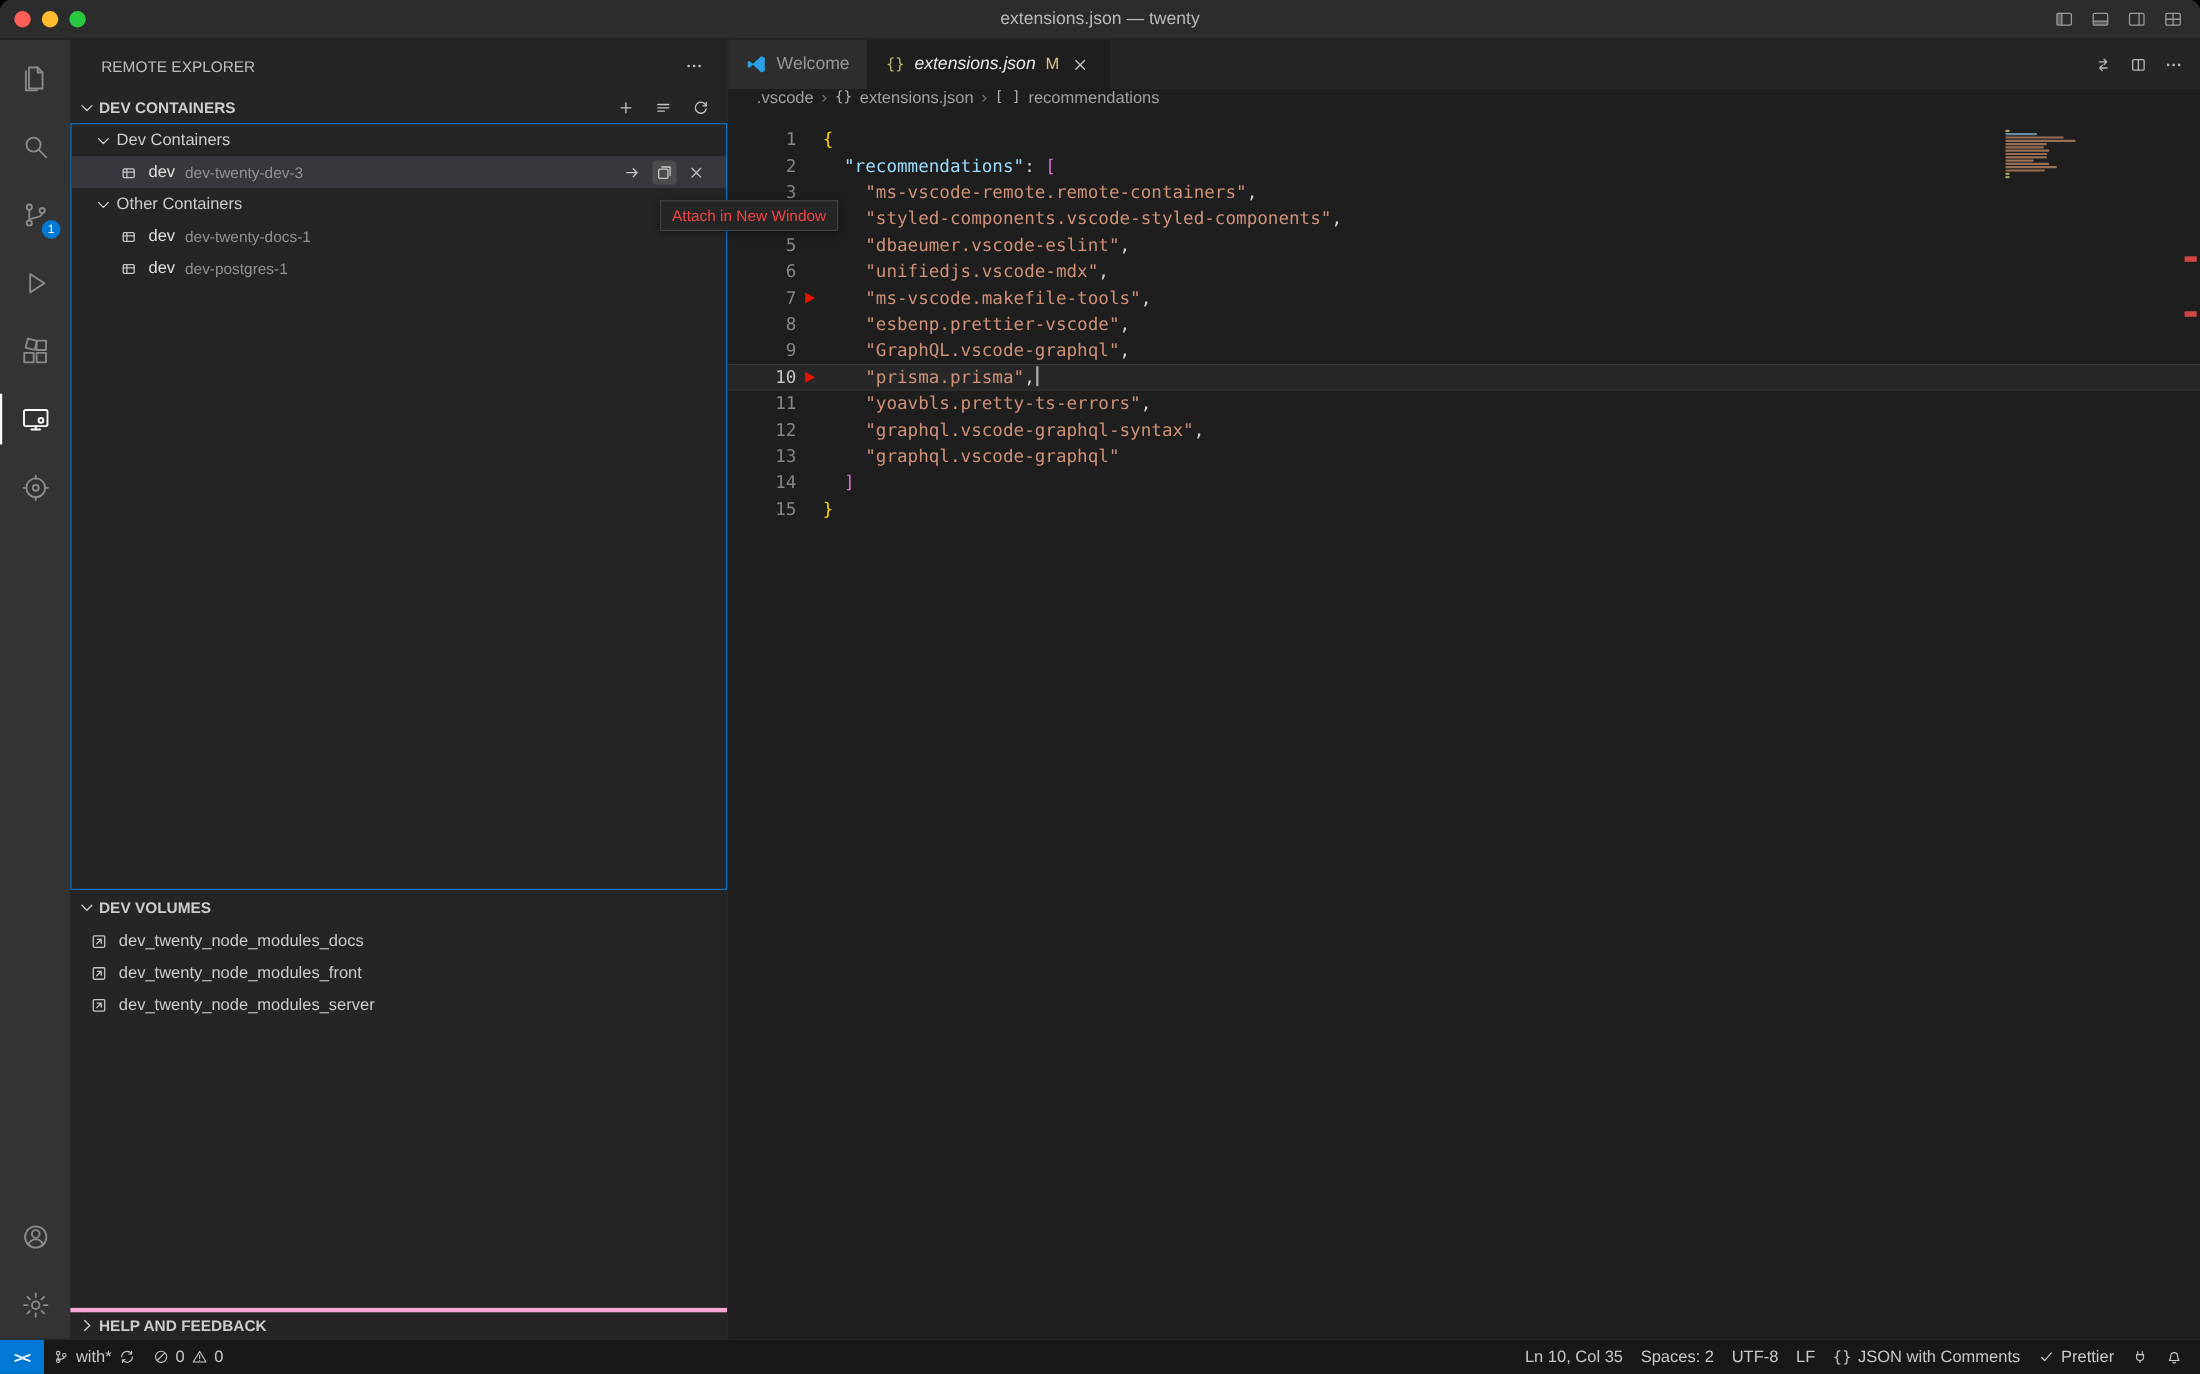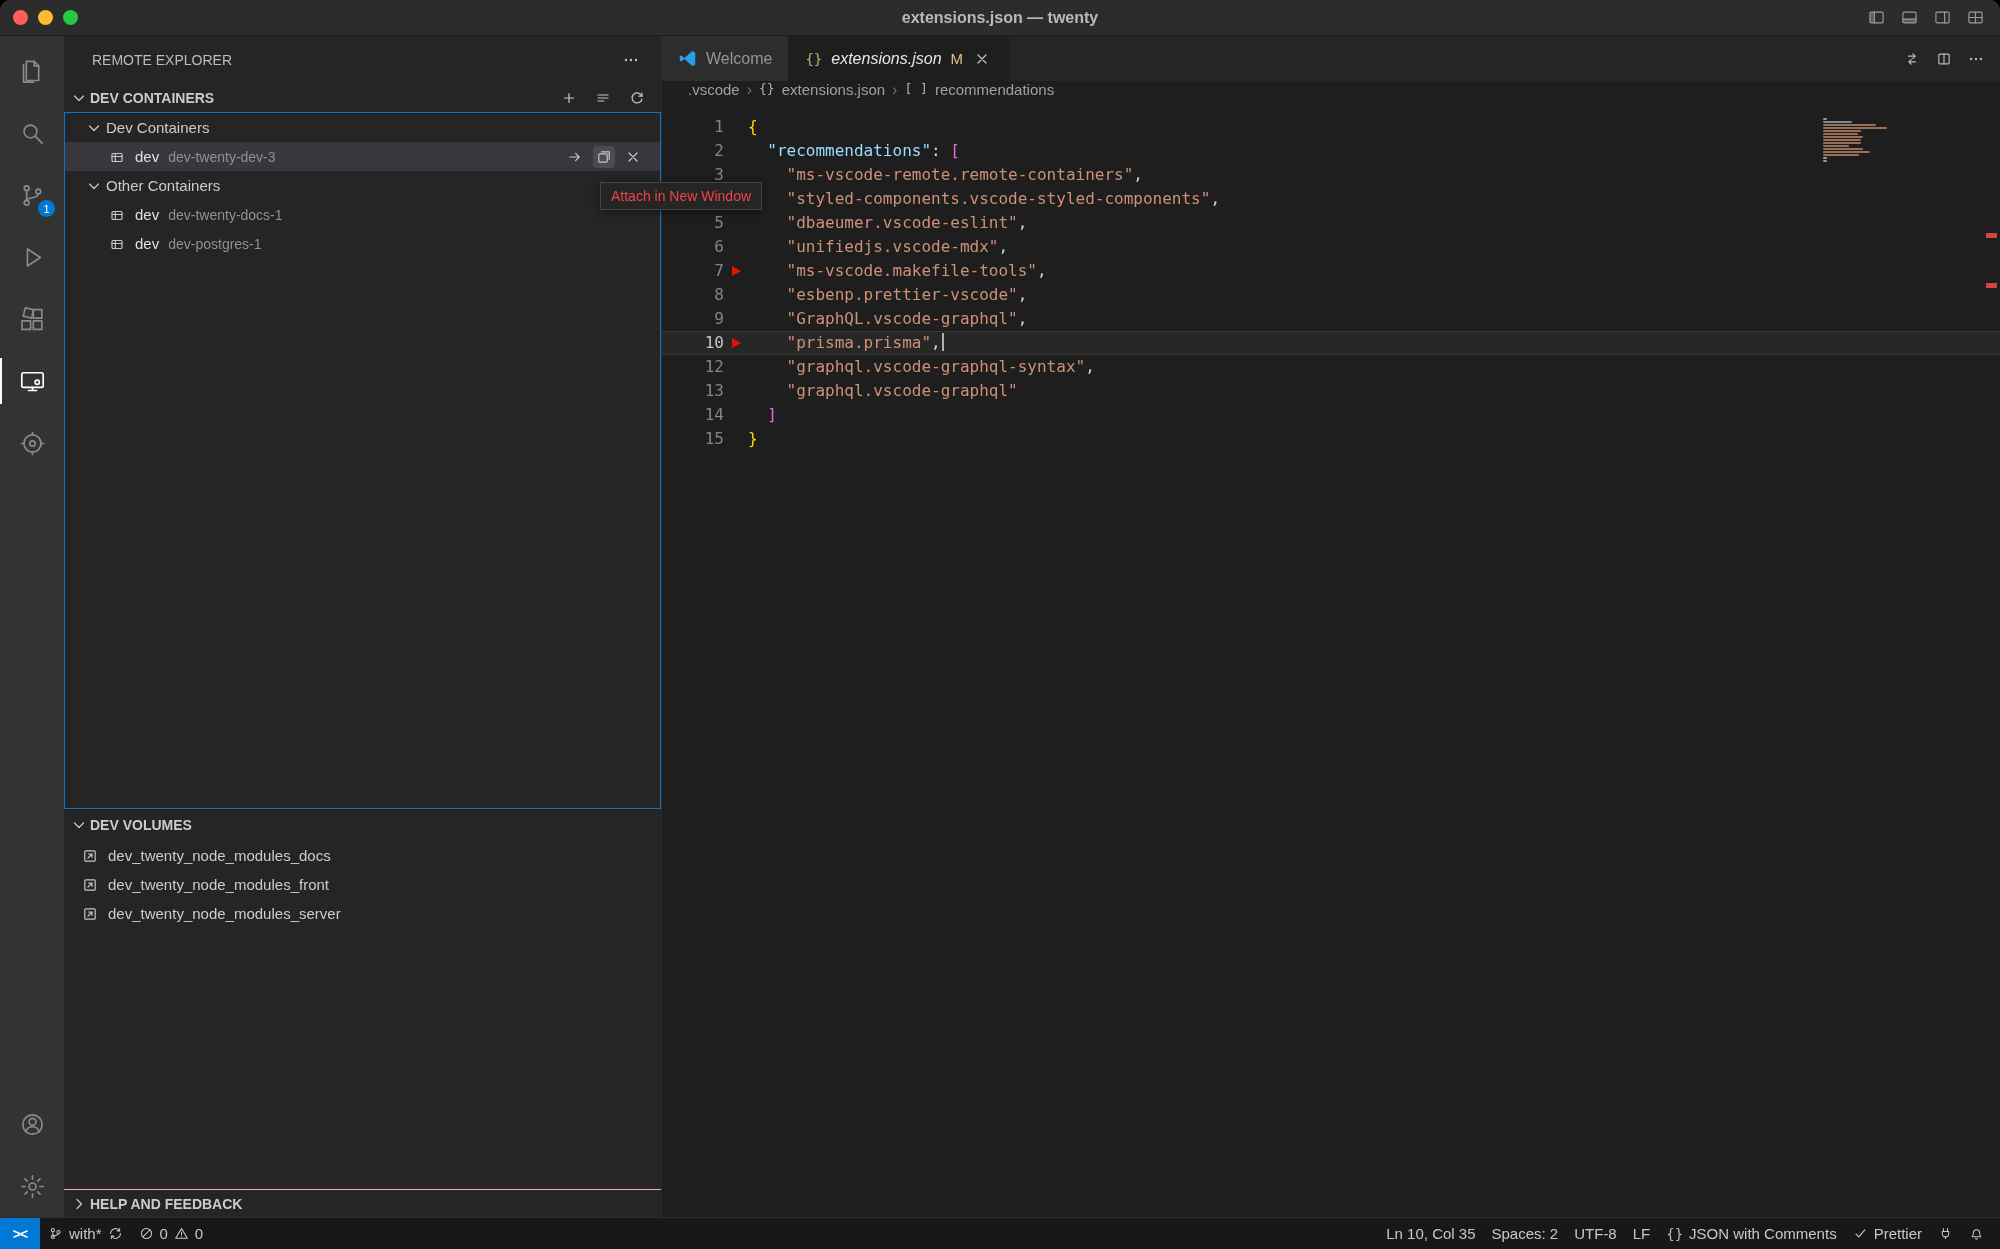--- a/index.html
+++ b/index.html
@@ -4,21 +4,21 @@
 <style>
 *{box-sizing:border-box;margin:0;padding:0}
 html,body{width:2000px;height:1249px;background:#000;font-family:"Liberation Sans",sans-serif;overflow:hidden}
 .window{width:2000px;height:1249px;display:flex;flex-direction:column;background:#1e1e1e;border-radius:10px 10px 0 0;overflow:hidden}
 
 
 .titlebar{height:36px;flex:0 0 36px;background:#2c2c2c;display:flex;align-items:center;position:relative;border-bottom:1px solid #1b1b1b}
 .traffic{display:flex;gap:10px;margin-left:13px;z-index:2}
 .tl{width:15px;height:15px;border-radius:50%}
 .tl.red{background:#ff5f57}.tl.yellow{background:#febc2e}.tl.green{background:#28c840}
-.tb-title{position:absolute;left:0;right:0;text-align:center;color:#b9b9b9;font-size:16px;font-weight:700;pointer-events:none}
+.tb-title{position:absolute;left:0;right:0;text-align:center;color:#b9b9b9;font-size:16px;font-weight:400;pointer-events:none}
 .tb-actions{margin-left:auto;display:flex;gap:16px;margin-right:16px;color:#9a9a9a;z-index:2}
 .icon{display:inline-flex;align-items:center;justify-content:center}
 
 
 .main{flex:1;display:flex;min-height:0;position:relative}
 
 
 .activitybar{width:64px;flex:0 0 64px;background:#333333;display:flex;flex-direction:column;padding-top:4px}
 .ab-item{height:62px;display:flex;align-items:center;justify-content:center;color:#8a8a8a;position:relative;cursor:pointer}
 .ab-item.active{color:#fff}
@@ -40,21 +40,21 @@
 .tree-row.item{padding-left:42px}
 .tree-row.selected{background:#37373d}
 .item-icon{width:20px;height:20px;display:flex;align-items:center;justify-content:center;color:#c5c5c5;margin-right:8px}
 .item-name{color:#e0e0e0;margin-right:9px}
 .item-desc{color:#919191;font-size:14px}
 .row-actions{margin-left:auto;display:flex;gap:7px;margin-right:16px;color:#c5c5c5}
 .row-actions .icon{width:22px;height:22px;border-radius:4px;cursor:pointer}
 .row-actions .icon.hov{background:rgba(99,102,103,.45)}
 .volumes-list .tree-row{padding-left:16px}
 .sb-fill{flex:1}
-.help-header{border-top:1px solid #f9a8d4}
+.help-header{border-top:4px solid #f9a8d4}
 .tooltip{position:absolute;left:536px;top:146px;background:#252526;border:1px solid #454545;color:#ef4444;font-size:14px;padding:5px 10px;white-space:nowrap;z-index:50;box-shadow:0 2px 8px rgba(0,0,0,.45)}
 
 
 .editor{flex:1;display:flex;flex-direction:column;background:#1e1e1e;min-width:0;position:relative;border-left:1px solid #2b2b2b}
 .tabbar{height:45px;flex:0 0 45px;background:#252526;display:flex;align-items:stretch}
 .tabs{display:flex}
 .tab{display:flex;align-items:center;gap:9px;padding:0 16px;font-size:16px;background:#2d2d2d;color:#969696;border-right:1px solid #1e1e1e;cursor:pointer}
 .tab.active{background:#1e1e1e;color:#e7e7e7}
 .tab .label.italic{font-style:italic}
 .git-badge{color:#e2c08d;font-size:15px}
@@ -477,20 +477,25 @@
             <span class="ltext"><span class="tk-plain">    </span><span class="tk-str">"GraphQL.vscode-graphql"</span><span class="tk-punc">,</span></span>
           </div>
           <div class="code-line current">
             <span class="ln">10</span>
             <span class="lnmark">
               <span class="redmark"></span>
             </span>
             <span class="ltext"><span class="tk-plain">    </span><span class="tk-str">"prisma.prisma"</span><span class="tk-punc">,</span><span class="caret"></span></span>
           </div>
           <div class="code-line">
+            <span class="ln">11</span>
+            <span class="lnmark"></span>
+            <span class="ltext"><span class="tk-plain">    </span><span class="tk-str">"yoavbls.pretty-ts-errors"</span><span class="tk-punc">,</span></span>
+          </div>
+          <div class="code-line">
             <span class="ln">12</span>
             <span class="lnmark"></span>
             <span class="ltext"><span class="tk-plain">    </span><span class="tk-str">"graphql.vscode-graphql-syntax"</span><span class="tk-punc">,</span></span>
           </div>
           <div class="code-line">
             <span class="ln">13</span>
             <span class="lnmark"></span>
             <span class="ltext"><span class="tk-plain">    </span><span class="tk-str">"graphql.vscode-graphql"</span></span>
           </div>
           <div class="code-line">

